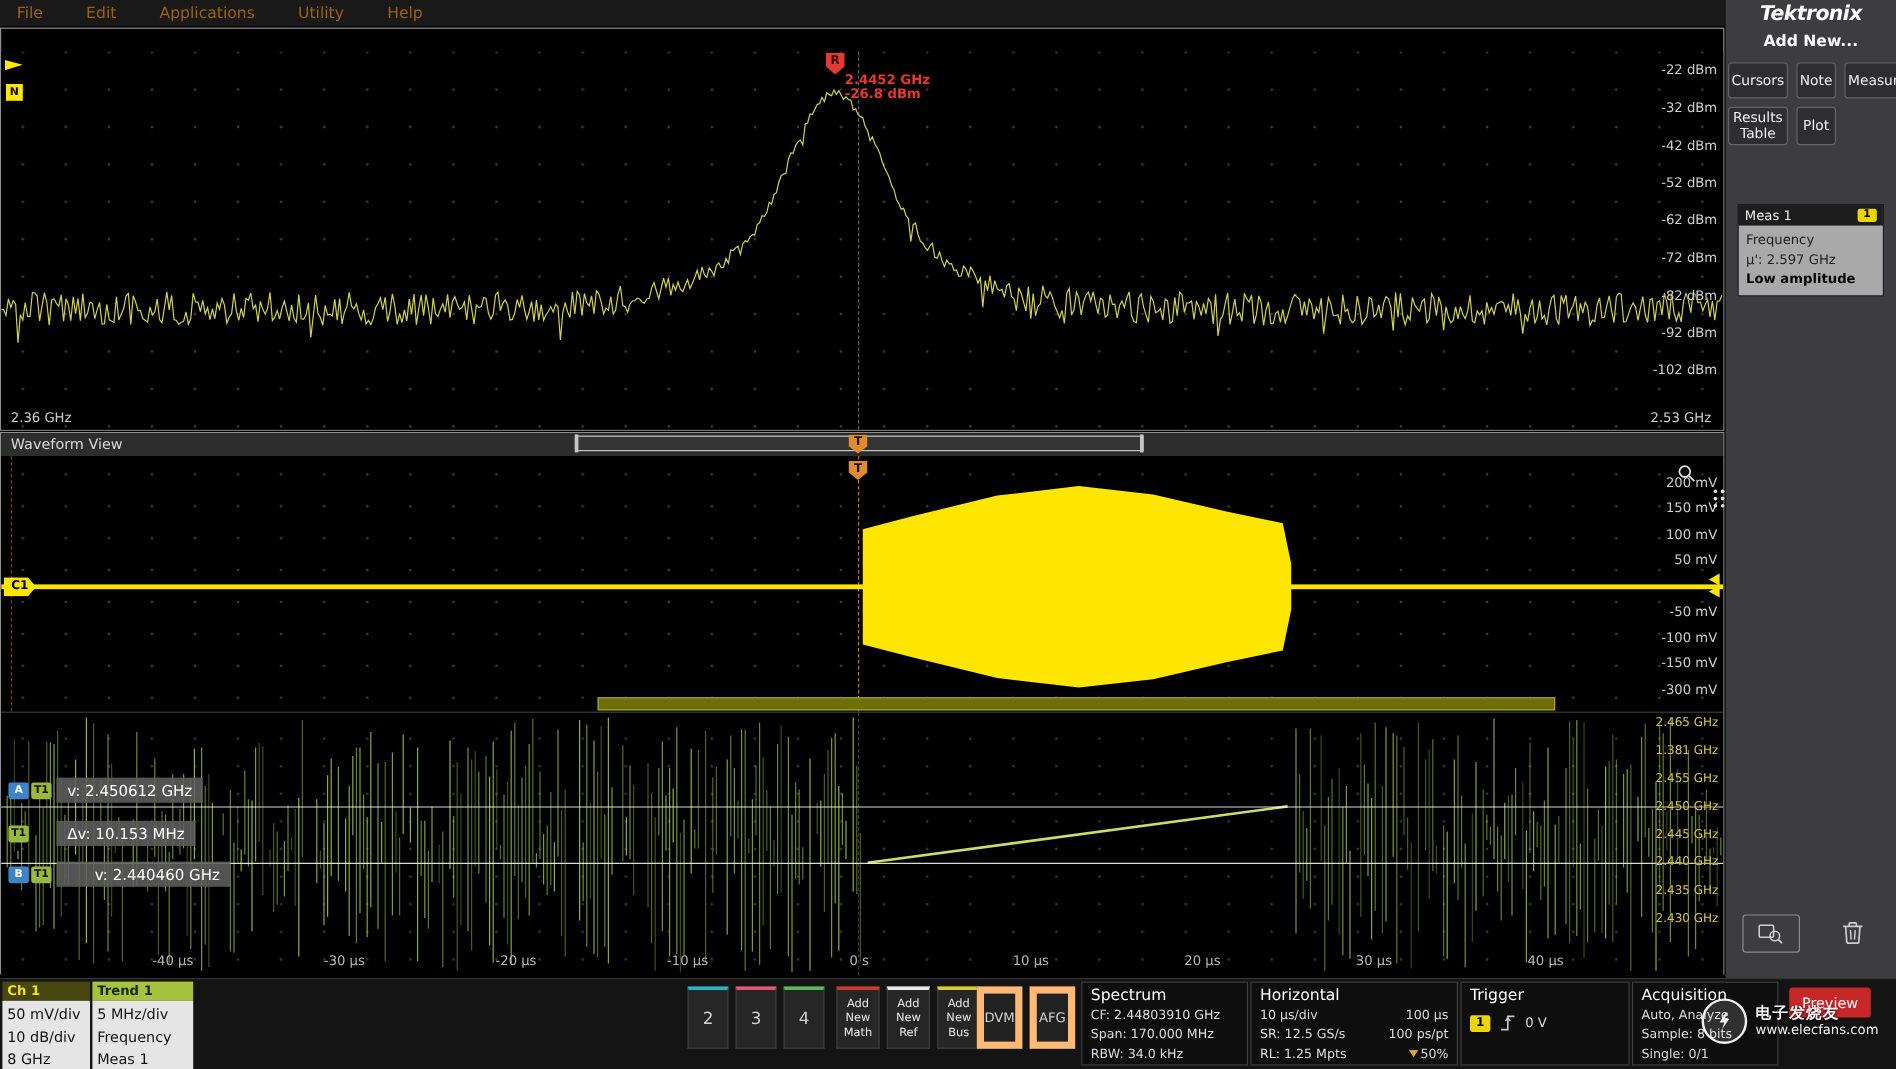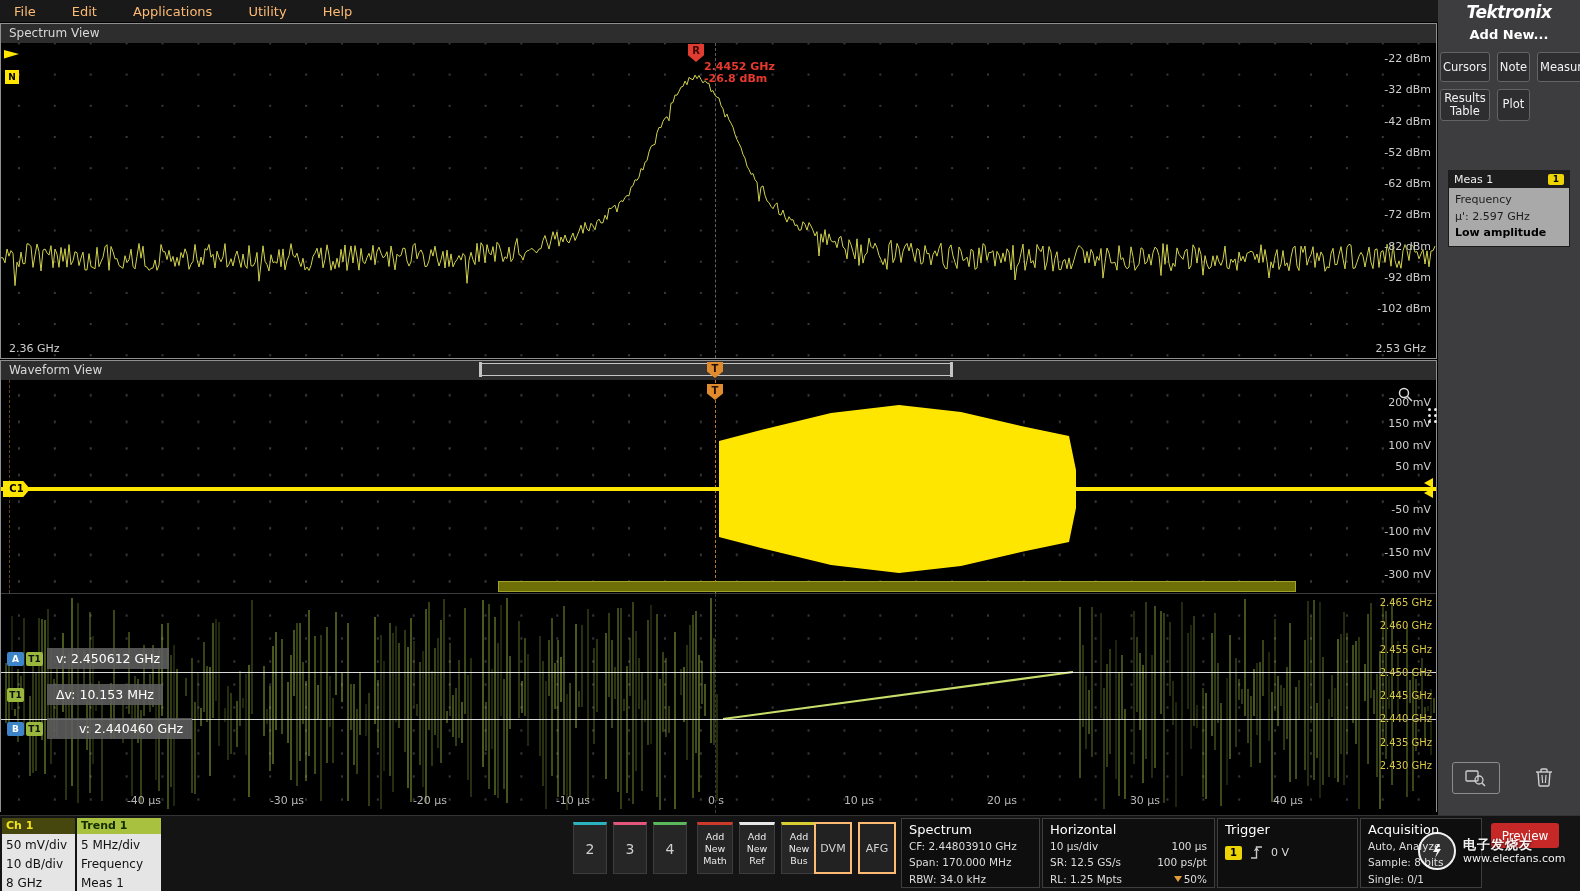--- a/index.html
+++ b/index.html
@@ -1,21 +1,21 @@
 <!DOCTYPE html>
 <html><head>
 <meta charset="utf-8">
 <style>
   html,body{margin:0;padding:0;background:#000;}
   body{font-family:"DejaVu Sans","Liberation Sans",sans-serif;}
   #app{position:relative;width:1580px;height:891px;background:#000;overflow:hidden;}
 
   
   .menubar{position:absolute;left:0;top:0;width:1438px;height:22px;background:#191919;display:flex;align-items:center;padding-left:14px;gap:36px;box-sizing:border-box;}
-  .menuitem{color:#fdba74;font-size:13px;cursor:default;}
+  .menuitem{color:#a16207;font-size:13px;cursor:default;}
 
   
   .sidebar{position:absolute;left:1438px;top:0;width:142px;height:815px;background:#3d3d3f;box-sizing:border-box;}
   .logo{color:#fff;font-weight:bold;font-style:italic;font-size:17px;text-align:center;padding-top:2px;letter-spacing:-0.5px;}
   .addnew{color:#fff;font-weight:bold;font-size:13px;text-align:center;margin-top:5px;}
   .sbuttons{display:grid;grid-template-columns:1fr 1fr 1fr 1fr;gap:7px;padding:10px 11px 4px 2px;}
   .sbtn{background:#2e2e30;border:1px solid #636365;border-radius:3px;color:#f2f2f2;font-size:11.5px;min-height:24px;display:flex;align-items:center;justify-content:center;text-align:center;line-height:1.12;padding:2px;}
   .meas{position:absolute;left:10px;top:170px;width:120px;border:1px solid #1c1c1c;}
   .meas-h{height:17px;background:#1d1d1d;color:#eee;font-size:11px;display:flex;align-items:center;justify-content:space-between;padding:0 5px;}
   .ybadge{background:#ecd405;color:#000;font-size:9px;font-weight:bold;padding:0 5px;border-radius:2px;line-height:11px;}
@@ -79,21 +79,21 @@
   .badge{position:absolute;top:2px;width:73px;height:70px;display:flex;flex-direction:column;box-sizing:border-box;}
   .bhead{height:16px;font-size:11px;font-weight:bold;line-height:16px;padding:0 4px;}
   .bbody{flex:1;background:#e5e5e5;color:#111;font-size:12px;line-height:1.6;padding:2px 4px;}
   .ch1badge{left:2px;} .ch1badge .bhead{background:#46460f;color:#f3e11a;}
   .trendbadge{left:77px;width:84px;} .trendbadge .bhead{background:#a8c13e;color:#122b00;}
   .chrow{position:absolute;left:573px;top:6px;display:flex;gap:6px;}
   .chbtn{width:34px;height:52px;background:#262626;border:1px solid #3d3d3d;border-top:3px solid #888;color:#cfcfcf;font-size:14px;display:flex;align-items:center;justify-content:center;box-sizing:border-box;}
   .addrow{position:absolute;left:697px;top:6px;display:flex;gap:6px;}
   .addbtn{width:33px;height:52px;background:#262626;border:1px solid #3d3d3d;border-top:3px solid #888;color:#eaeaea;font-size:9.5px;text-align:center;display:flex;align-items:center;justify-content:center;line-height:1.25;box-sizing:border-box;padding:17px;}
   .toolrow{position:absolute;left:814px;top:6px;display:flex;gap:6px;}
-  .toolrow .toolbtn{width:38px;height:52px;background:#222;border:2px solid #fdba74;color:#d2d2d2;font-size:11px;display:flex;align-items:center;justify-content:center;box-sizing:border-box;}
+  .toolrow .toolbtn{width:38px;height:52px;background:#222;border:6px solid #fdba74;color:#d2d2d2;font-size:11px;display:flex;align-items:center;justify-content:center;box-sizing:border-box;}
   .ibox{position:absolute;top:2px;height:70px;background:#0e0e0e;border:1px solid #3e3e3e;box-sizing:border-box;padding:3px 7px;overflow:hidden;}
   .ibox .t{font-size:13px;color:#fff;margin-bottom:1px;}
   .ibox .l{font-size:10.5px;color:#dcdcdc;line-height:1.55;white-space:nowrap;}
   .specbox{left:901px;width:139px;} .horbox{left:1042px;width:173px;}
   .trigbox{left:1217px;width:141px;} .acqbox{left:1360px;width:122px;}
   .hrow{display:flex;justify-content:space-between;font-size:10.5px;color:#dcdcdc;line-height:1.55;}
   .tri{display:inline-block;width:0;height:0;border-left:4px solid transparent;border-right:4px solid transparent;border-top:6px solid #e09b3d;margin-right:2px;vertical-align:1px;}
   .trigcontent{display:flex;align-items:center;gap:7px;margin-top:7px;}
   .preview{position:absolute;left:1491px;top:7px;width:68px;height:25px;background:#c62828;color:#fff;font-size:12px;border-radius:3px;display:flex;align-items:center;justify-content:center;}
 
@@ -111,21 +111,20 @@
 
   <div class="menubar">
       <div class="menuitem">File</div>
       <div class="menuitem">Edit</div>
       <div class="menuitem">Applications</div>
       <div class="menuitem">Utility</div>
       <div class="menuitem">Help</div>
     </div>
 
   <div class="panel spectrumP">
-    <div class="ptitle">Spectrum View</div>
     <div class="splot">
       <div class="vdash-gray" style="left:714px;"></div>
       <svg id="specsvg" width="1435" height="315" viewBox="0 0 1435 315" style="position:absolute;left:0;top:0;">
           <polyline points="0,214.7 2,214.9 4,219.8 6,206.0 8,213.2 10,207.6 12,210.4 14,242.6 16,219.2 18,223.8 20,209.1 22,220.7 24,220.6 26,200.7 28,201.2 30,203.7 32,224.4 34,212.1 36,201.0 38,208.7 40,228.0 42,207.1 44,206.0 46,209.8 48,212.1 50,202.7 52,224.7 54,206.0 56,211.1 58,224.3 60,204.4 62,218.4 64,205.7 66,224.2 68,201.6 70,221.7 72,217.8 74,208.7 76,209.8 78,222.6 80,215.0 82,209.1 84,227.0 86,226.8 88,210.6 90,223.6 92,224.5 94,225.8 96,204.3 98,223.7 100,218.8 102,214.3 104,203.8 106,201.7 108,227.3 110,203.5 112,208.7 114,215.9 116,215.7 118,222.5 120,223.9 122,225.3 124,212.7 126,219.5 128,216.8 130,206.2 132,223.3 134,225.9 136,213.3 138,200.5 140,215.2 142,203.2 144,223.4 146,224.1 148,227.3 150,225.5 152,224.9 154,216.9 156,227.3 158,222.1 160,201.5 162,208.7 164,208.8 166,216.6 168,207.4 170,218.6 172,213.4 174,223.4 176,214.3 178,222.6 180,209.5 182,214.7 184,205.8 186,211.1 188,226.3 190,221.3 192,218.4 194,201.4 196,216.5 198,224.0 200,214.0 202,221.6 204,205.6 206,207.2 208,201.4 210,214.2 212,211.3 214,225.0 216,208.2 218,214.8 220,218.8 222,213.9 224,200.6 226,224.2 228,221.3 230,215.7 232,223.0 234,213.5 236,208.0 238,216.3 240,224.4 242,211.0 244,222.2 246,225.4 248,202.5 250,222.7 252,223.1 254,219.6 256,209.4 258,238.2 260,221.0 262,202.8 264,218.3 266,221.6 268,228.0 270,211.7 272,219.5 274,218.8 276,220.2 278,206.5 280,223.8 282,205.9 284,226.9 286,217.4 288,212.7 290,200.7 292,212.1 294,214.4 296,210.2 298,218.4 300,223.6 302,215.3 304,226.9 306,224.0 308,227.5 310,222.5 312,213.3 314,210.1 316,205.2 318,215.1 320,204.8 322,224.8 324,216.4 326,201.8 328,212.1 330,227.3 332,218.2 334,225.8 336,215.2 338,224.4 340,206.3 342,218.8 344,202.0 346,227.5 348,214.0 350,202.9 352,220.0 354,202.6 356,213.9 358,227.2 360,205.4 362,218.7 364,220.6 366,214.6 368,210.3 370,217.2 372,202.3 374,221.7 376,208.4 378,204.1 380,210.1 382,214.7 384,213.3 386,208.7 388,223.5 390,203.0 392,214.0 394,226.9 396,211.2 398,213.3 400,212.5 402,205.1 404,205.5 406,217.9 408,223.1 410,218.9 412,202.7 414,200.4 416,215.8 418,209.8 420,206.9 422,211.2 424,223.6 426,223.2 428,217.6 430,206.6 432,213.1 434,203.2 436,214.9 438,223.0 440,216.8 442,208.3 444,225.0 446,207.1 448,223.6 450,210.9 452,223.9 454,219.3 456,216.6 458,212.5 460,217.1 462,210.5 464,212.9 466,240.3 468,217.4 470,209.3 472,216.8 474,221.6 476,200.3 478,218.7 480,199.7 482,203.0 484,219.8 486,201.6 488,209.5 490,211.9 492,203.6 494,218.5 496,199.3 498,201.8 500,208.8 502,218.6 504,213.8 506,215.6 508,204.1 510,218.6 512,215.6 514,202.4 516,195.4 518,211.7 520,212.5 522,217.1 524,210.3 526,207.8 528,207.5 530,205.5 532,206.2 534,208.6 536,209.6 538,206.1 540,205.6 542,197.2 544,192.5 546,199.5 548,206.1 550,197.3 552,188.7 554,196.3 556,188.8 558,203.2 560,194.0 562,198.9 564,192.0 566,198.0 568,200.0 570,194.7 572,190.0 574,197.5 576,193.1 578,188.1 580,182.2 582,190.3 584,179.4 586,185.9 588,188.1 590,180.3 592,182.9 594,186.8 596,178.3 598,176.1 600,180.0 602,179.7 604,172.2 606,176.4 608,165.2 610,165.6 612,163.7 614,162.2 616,169.0 618,160.1 620,157.7 622,158.5 624,154.4 626,152.5 628,152.8 630,144.2 632,142.7 634,136.8 636,137.3 638,134.1 640,125.5 642,127.1 644,119.2 646,117.6 648,108.9 650,103.4 652,102.1 654,101.4 656,89.7 658,84.4 660,84.6 662,78.3 664,75.1 666,73.7 668,77.8 670,60.2 672,59.5 674,52.0 676,52.2 678,48.3 680,44.1 682,43.4 684,38.1 686,41.8 688,34.4 690,35.9 692,36.7 694,32.1 696,35.6 698,32.5 700,36.4 702,39.9 704,37.6 706,40.1 708,40.3 710,48.6 712,47.6 714,52.4 716,54.2 718,55.1 720,62.5 722,65.8 724,74.1 726,71.1 728,76.8 730,80.1 732,84.2 734,91.4 736,96.6 738,100.6 740,104.7 742,111.5 744,115.1 746,123.2 748,126.5 750,131.3 752,130.6 754,136.8 756,139.1 758,158.3 760,144.2 762,142.9 764,152.4 766,157.9 768,159.7 770,163.4 772,165.7 774,161.8 776,159.8 778,171.4 780,172.1 782,167.1 784,174.2 786,179.1 788,173.7 790,176.9 792,176.7 794,182.6 796,181.8 798,187.2 800,187.0 802,178.7 804,181.3 806,187.1 808,179.6 810,183.0 812,187.4 814,192.9 816,188.6 818,213.0 820,190.8 822,199.3 824,186.6 826,201.8 828,190.8 830,197.6 832,199.1 834,198.2 836,204.7 838,195.0 840,193.4 842,204.0 844,205.9 846,215.9 848,196.7 850,201.6 852,208.9 854,216.0 856,195.8 858,222.5 860,201.7 862,220.1 864,212.1 866,210.2 868,195.1 870,203.4 872,205.4 874,200.2 876,204.8 878,212.3 880,216.7 882,221.7 884,215.6 886,226.4 888,201.4 890,197.3 892,219.6 894,214.9 896,200.4 898,205.3 900,219.5 902,208.3 904,203.0 906,200.4 908,207.9 910,200.2 912,209.8 914,218.4 916,205.5 918,206.9 920,221.2 922,219.6 924,202.5 926,210.7 928,210.4 930,221.9 932,211.6 934,207.8 936,213.2 938,205.2 940,200.2 942,220.2 944,224.9 946,225.9 948,205.3 950,201.9 952,212.9 954,219.4 956,225.5 958,204.0 960,207.9 962,217.5 964,216.6 966,214.1 968,223.7 970,206.3 972,207.7 974,226.4 976,224.9 978,204.8 980,220.1 982,200.6 984,202.4 986,217.4 988,209.4 990,209.5 992,207.7 994,223.2 996,208.4 998,212.1 1000,219.9 1002,209.9 1004,218.5 1006,205.8 1008,209.2 1010,226.9 1012,202.3 1014,237.0 1016,223.1 1018,219.9 1020,210.1 1022,201.1 1024,227.3 1026,217.5 1028,206.3 1030,220.0 1032,217.6 1034,224.7 1036,201.5 1038,206.1 1040,208.7 1042,203.0 1044,226.8 1046,219.2 1048,203.5 1050,209.4 1052,228.2 1054,215.2 1056,208.7 1058,226.6 1060,226.6 1062,218.1 1064,216.5 1066,225.7 1068,214.9 1070,226.0 1072,220.3 1074,213.1 1076,206.1 1078,202.5 1080,204.6 1082,206.5 1084,220.1 1086,208.4 1088,219.8 1090,206.4 1092,210.5 1094,223.0 1096,213.4 1098,217.4 1100,205.5 1102,235.1 1104,219.6 1106,205.0 1108,210.0 1110,219.9 1112,219.9 1114,219.3 1116,227.2 1118,202.6 1120,216.6 1122,214.7 1124,222.8 1126,225.8 1128,224.0 1130,203.8 1132,213.7 1134,227.3 1136,224.0 1138,221.1 1140,204.8 1142,206.3 1144,221.1 1146,218.8 1148,211.1 1150,222.2 1152,209.6 1154,204.1 1156,206.0 1158,212.7 1160,232.5 1162,200.5 1164,221.4 1166,201.5 1168,220.3 1170,227.8 1172,220.2 1174,223.5 1176,204.9 1178,211.3 1180,213.9 1182,216.4 1184,208.1 1186,206.2 1188,226.0 1190,222.8 1192,201.8 1194,205.8 1196,220.1 1198,204.7 1200,211.3 1202,232.2 1204,212.6 1206,221.2 1208,225.9 1210,224.0 1212,212.8 1214,222.8 1216,212.5 1218,218.9 1220,222.4 1222,216.5 1224,203.1 1226,224.7 1228,225.9 1230,216.1 1232,219.3 1234,215.9 1236,227.4 1238,209.0 1240,217.8 1242,213.3 1244,218.9 1246,210.4 1248,209.3 1250,208.2 1252,209.3 1254,216.6 1256,211.0 1258,219.9 1260,201.7 1262,219.3 1264,206.5 1266,218.4 1268,235.0 1270,218.8 1272,225.0 1274,213.3 1276,206.6 1278,226.5 1280,221.2 1282,207.5 1284,222.8 1286,219.8 1288,227.8 1290,214.2 1292,205.2 1294,203.1 1296,222.9 1298,227.5 1300,203.2 1302,209.5 1304,203.0 1306,222.2 1308,215.5 1310,211.6 1312,203.7 1314,224.4 1316,209.8 1318,217.8 1320,208.9 1322,212.8 1324,228.3 1326,223.8 1328,224.9 1330,210.7 1332,205.3 1334,221.8 1336,221.4 1338,211.6 1340,203.6 1342,216.1 1344,225.9 1346,204.3 1348,201.3 1350,202.2 1352,225.4 1354,225.0 1356,219.3 1358,213.1 1360,209.4 1362,213.0 1364,224.0 1366,213.5 1368,204.1 1370,219.3 1372,225.6 1374,206.7 1376,205.9 1378,224.4 1380,208.9 1382,207.6 1384,219.4 1386,201.3 1388,208.8 1390,223.2 1392,200.9 1394,217.6 1396,224.5 1398,217.8 1400,225.3 1402,207.7 1404,201.6 1406,207.1 1408,217.5 1410,201.2 1412,203.1 1414,209.2 1416,208.6 1418,215.8 1420,210.9 1422,206.4 1424,221.0 1426,207.8 1428,223.8 1430,208.0 1432,207.7 1434,203.1 " fill="none" stroke="#d2d24e" stroke-width="1"></polyline>
         </svg>
       <div class="flagicon"></div>
       <div class="nbadge">N</div>
       <div class="marker-r">R</div>
       <div class="marker-txt" style="left:703px;top:17px;">2.4452 GHz</div>
       <div class="marker-txt" style="left:703px;top:29px;">-26.8 dBm</div>
@@ -493,21 +492,21 @@
 
       <div class="cbox" style="left:46px;top:90px;">Δv: 10.153 MHz</div>
       <div class="cbadge t1" style="left:6px;top:94px;">T1</div>
 
       <div class="cbox" style="left:46px;top:124px;padding-left:32px;">v: 2.440460 GHz</div>
       <div class="cbadge ab" style="left:6px;top:128px;">B</div>
       <div class="cbadge t1" style="left:25px;top:128px;">T1</div>
 
       <div class="ylabels freq-ylabels">
           <div class="">2.465 GHz</div>
-          <div class="">2.460 GHz</div>
+          <div class="">1.381 GHz</div>
           <div class="">2.455 GHz</div>
           <div class="">2.450 GHz</div>
           <div class="">2.445 GHz</div>
           <div class="">2.440 GHz</div>
           <div class="">2.435 GHz</div>
           <div class="">2.430 GHz</div>
         </div>
       <div class="timelabels">
           <div class="">-40 μs</div>
           <div class="">-30 μs</div>

